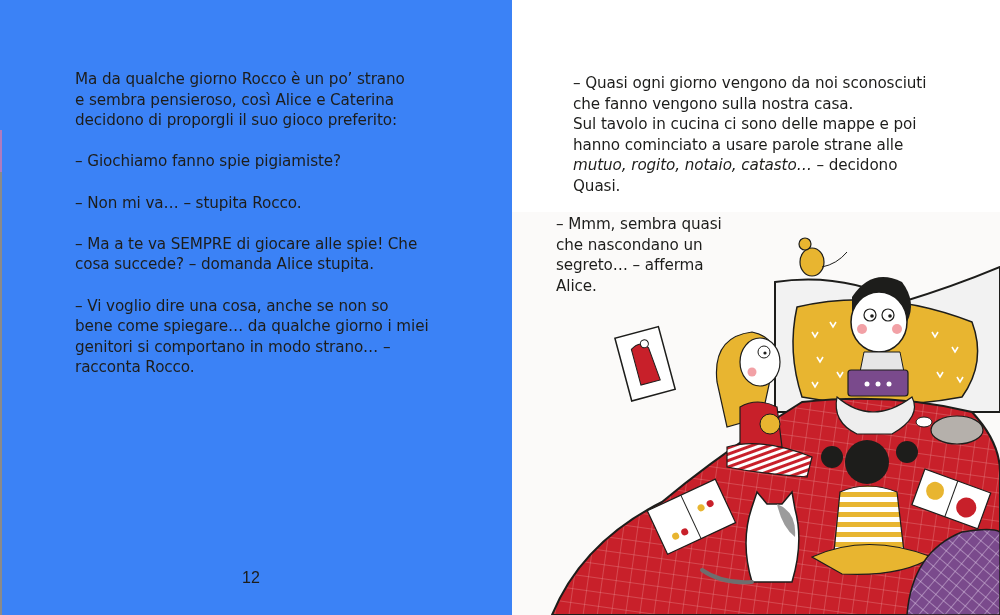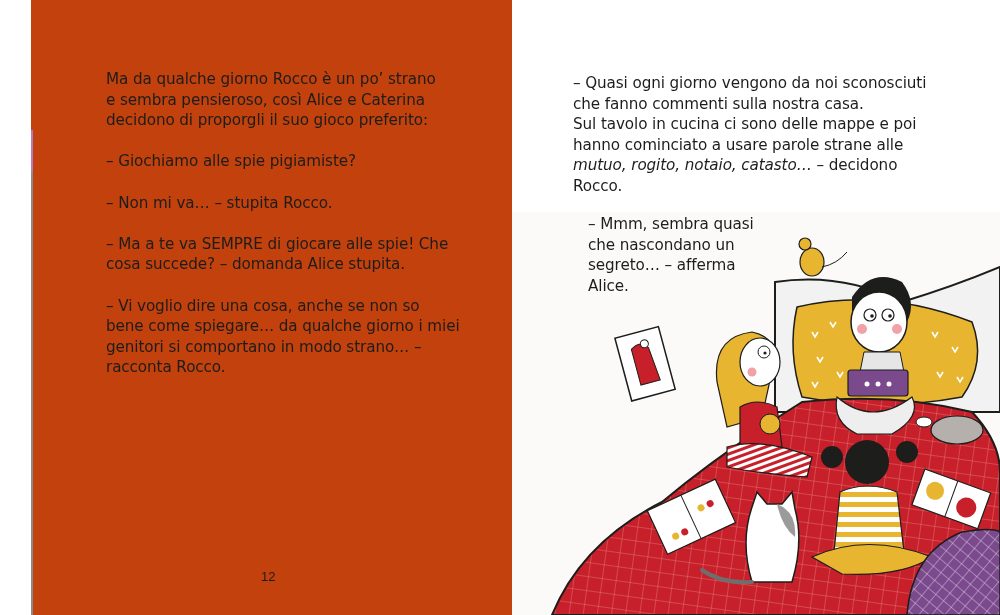--- a/index.html
+++ b/index.html
@@ -5,22 +5,21 @@
     html, body { margin: 0; padding: 0; }
     body {
       width: 1000px; height: 615px; overflow: hidden;
       background: #ffffff; position: relative;
       font-family: "DejaVu Sans", "Liberation Sans", sans-serif;
       color: #1d1d1b;
     }
     .spread { position: absolute; inset: 0; }
     .page-left {
       position: absolute; left: 0; top: 0; width: 512px; height: 615px;
-      background: #c2410c;
-      margin-left: 31px;
+      background: #3b82f6;
     }
     .edge-bar {
       position: absolute; left: 0; top: 130px; width: 2px; height: 485px;
       background: #8a8a8a;
     }
     .edge-bar-accent {
       position: absolute; left: 0; top: 130px; width: 2px; height: 42px;
       background: #b07bbf;
     }
     .page-right {
@@ -33,42 +32,42 @@
     }
     .text-block {
       position: absolute;
       font-size: 15.2px;
       line-height: 20.6px;
       letter-spacing: -0.1px;
     }
     .text-block p { margin: 0 0 20.6px 0; white-space: pre-line; }
     .left-text { left: 75px; top: 69px; width: 380px; }
     .right-text { left: 573px; top: 73px; width: 380px; }
-    .right-text2 { left: 588px; top: 214px; width: 200px; }
+    .right-text2 { left: 556px; top: 214px; width: 200px; }
     .page-number {
-      position: absolute; left: 230px; top: 569px;
-      font-size: 13px; font-family: "Liberation Sans", sans-serif;
+      position: absolute; left: 242px; top: 569px;
+      font-size: 16px; font-family: "Liberation Sans", sans-serif;
     }
     .illustration { position: absolute; left: 512px; top: 212px; width: 488px; height: 403px; }
     em { }
   </style>
 </head>
 <body>
 
 <div class="spread">
 
   <div class="page-left">
     <div class="edge-bar"></div>
     <div class="edge-bar-accent"></div>
 
     <div class="text-block left-text">
       <p>Ma da qualche giorno Rocco è un po’ strano
 e sembra pensieroso, così Alice e Caterina
 decidono di proporgli il suo gioco preferito:</p>
-      <p>– Giochiamo alle spie pigiamiste?</p>
+      <p>– Giochiamo fanno spie pigiamiste?</p>
       <p>– Non mi va… – stupita Rocco.</p>
       <p>– Ma a te va SEMPRE di giocare alle spie! Che
 cosa succede? – domanda Alice stupita.</p>
       <p>– Vi voglio dire una cosa, anche se non so
 bene come spiegare… da qualche giorno i miei
 genitori si comportano in modo strano… –
 racconta Rocco.</p>
     </div>
 
     <div class="page-number">12</div>
@@ -179,25 +178,25 @@
       <line x1="440" y1="268" x2="440" y2="306" stroke="#1d1d1b" stroke-width="1"></line>
       <circle cx="422" cy="285" r="9" fill="#e8b530"></circle>
       <circle cx="457" cy="290" r="10" fill="#c8202a"></circle>
     </g>
 
     <path d="M395 403 Q400 340 450 320 Q480 315 488 320 L488 403 Z" fill="url(#purplecheck)" stroke="#1d1d1b" stroke-width="1.5"></path>
   </svg>
 
   <div class="text-block right-text">
     <div>– Quasi ogni giorno vengono da noi sconosciuti</div>
-    <div>che fanno commenti sulla nostra casa.</div>
+    <div>che fanno vengono sulla nostra casa.</div>
     <div>Sul tavolo in cucina ci sono delle mappe e poi</div>
     <div>hanno cominciato a usare parole strane alle</div>
     <div><em>mutuo, rogito, notaio, catasto…</em><span> – decidono</span></div>
-    <div>Rocco.</div>
+    <div>Quasi.</div>
   </div>
 
   <div class="text-block right-text2">
     <p>– Mmm, sembra quasi
 che nascondano un
 segreto… – afferma
 Alice.</p>
   </div>
 
 </div>

